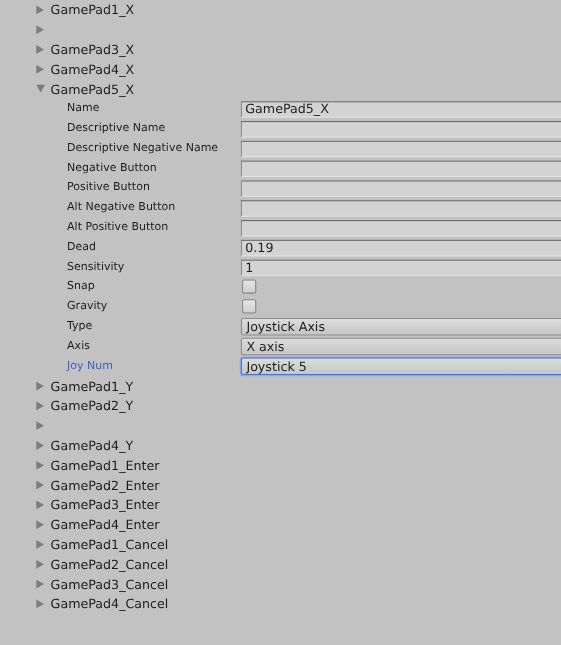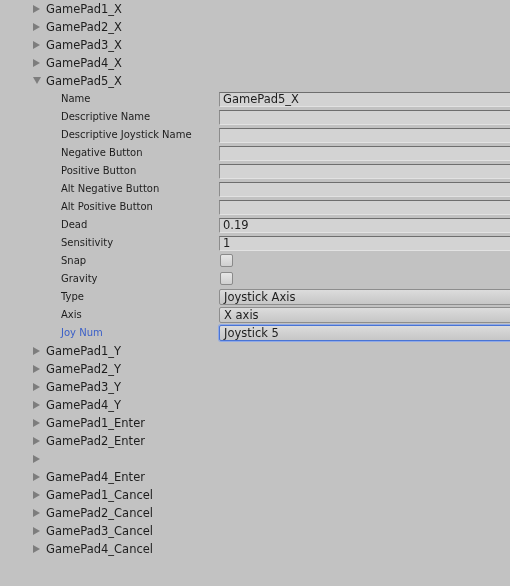--- a/index.html
+++ b/index.html
@@ -164,21 +164,20 @@
 
 <div id="inspector">
 
   <div id="axes-before">
       <div class="row foldout">
         <span class="tri collapsed"></span>
         <span class="foldout-label">GamePad1_X</span>
       </div>
       <div class="row foldout">
         <span class="tri collapsed"></span>
-        <span class="foldout-label">GamePad2_X</span>
       </div>
       <div class="row foldout">
         <span class="tri collapsed"></span>
         <span class="foldout-label">GamePad3_X</span>
       </div>
       <div class="row foldout">
         <span class="tri collapsed"></span>
         <span class="foldout-label">GamePad4_X</span>
       </div>
     </div>
@@ -193,21 +192,21 @@
   <div id="properties">
       <div class="row">
         <span class="prop-label">Name</span>
         <div class="field">GamePad5_X</div>
       </div>
       <div class="row">
         <span class="prop-label">Descriptive Name</span>
         <div class="field"></div>
       </div>
       <div class="row">
-        <span class="prop-label">Descriptive Joystick Name</span>
+        <span class="prop-label">Descriptive Negative Name</span>
         <div class="field"></div>
       </div>
       <div class="row">
         <span class="prop-label">Negative Button</span>
         <div class="field"></div>
       </div>
       <div class="row">
         <span class="prop-label">Positive Button</span>
         <div class="field"></div>
       </div>
@@ -262,36 +261,36 @@
       <div class="row foldout">
         <span class="tri collapsed"></span>
         <span class="foldout-label">GamePad1_Y</span>
       </div>
       <div class="row foldout">
         <span class="tri collapsed"></span>
         <span class="foldout-label">GamePad2_Y</span>
       </div>
       <div class="row foldout">
         <span class="tri collapsed"></span>
-        <span class="foldout-label">GamePad3_Y</span>
       </div>
       <div class="row foldout">
         <span class="tri collapsed"></span>
         <span class="foldout-label">GamePad4_Y</span>
       </div>
       <div class="row foldout">
         <span class="tri collapsed"></span>
         <span class="foldout-label">GamePad1_Enter</span>
       </div>
       <div class="row foldout">
         <span class="tri collapsed"></span>
         <span class="foldout-label">GamePad2_Enter</span>
       </div>
       <div class="row foldout">
         <span class="tri collapsed"></span>
+        <span class="foldout-label">GamePad3_Enter</span>
       </div>
       <div class="row foldout">
         <span class="tri collapsed"></span>
         <span class="foldout-label">GamePad4_Enter</span>
       </div>
       <div class="row foldout">
         <span class="tri collapsed"></span>
         <span class="foldout-label">GamePad1_Cancel</span>
       </div>
       <div class="row foldout">

